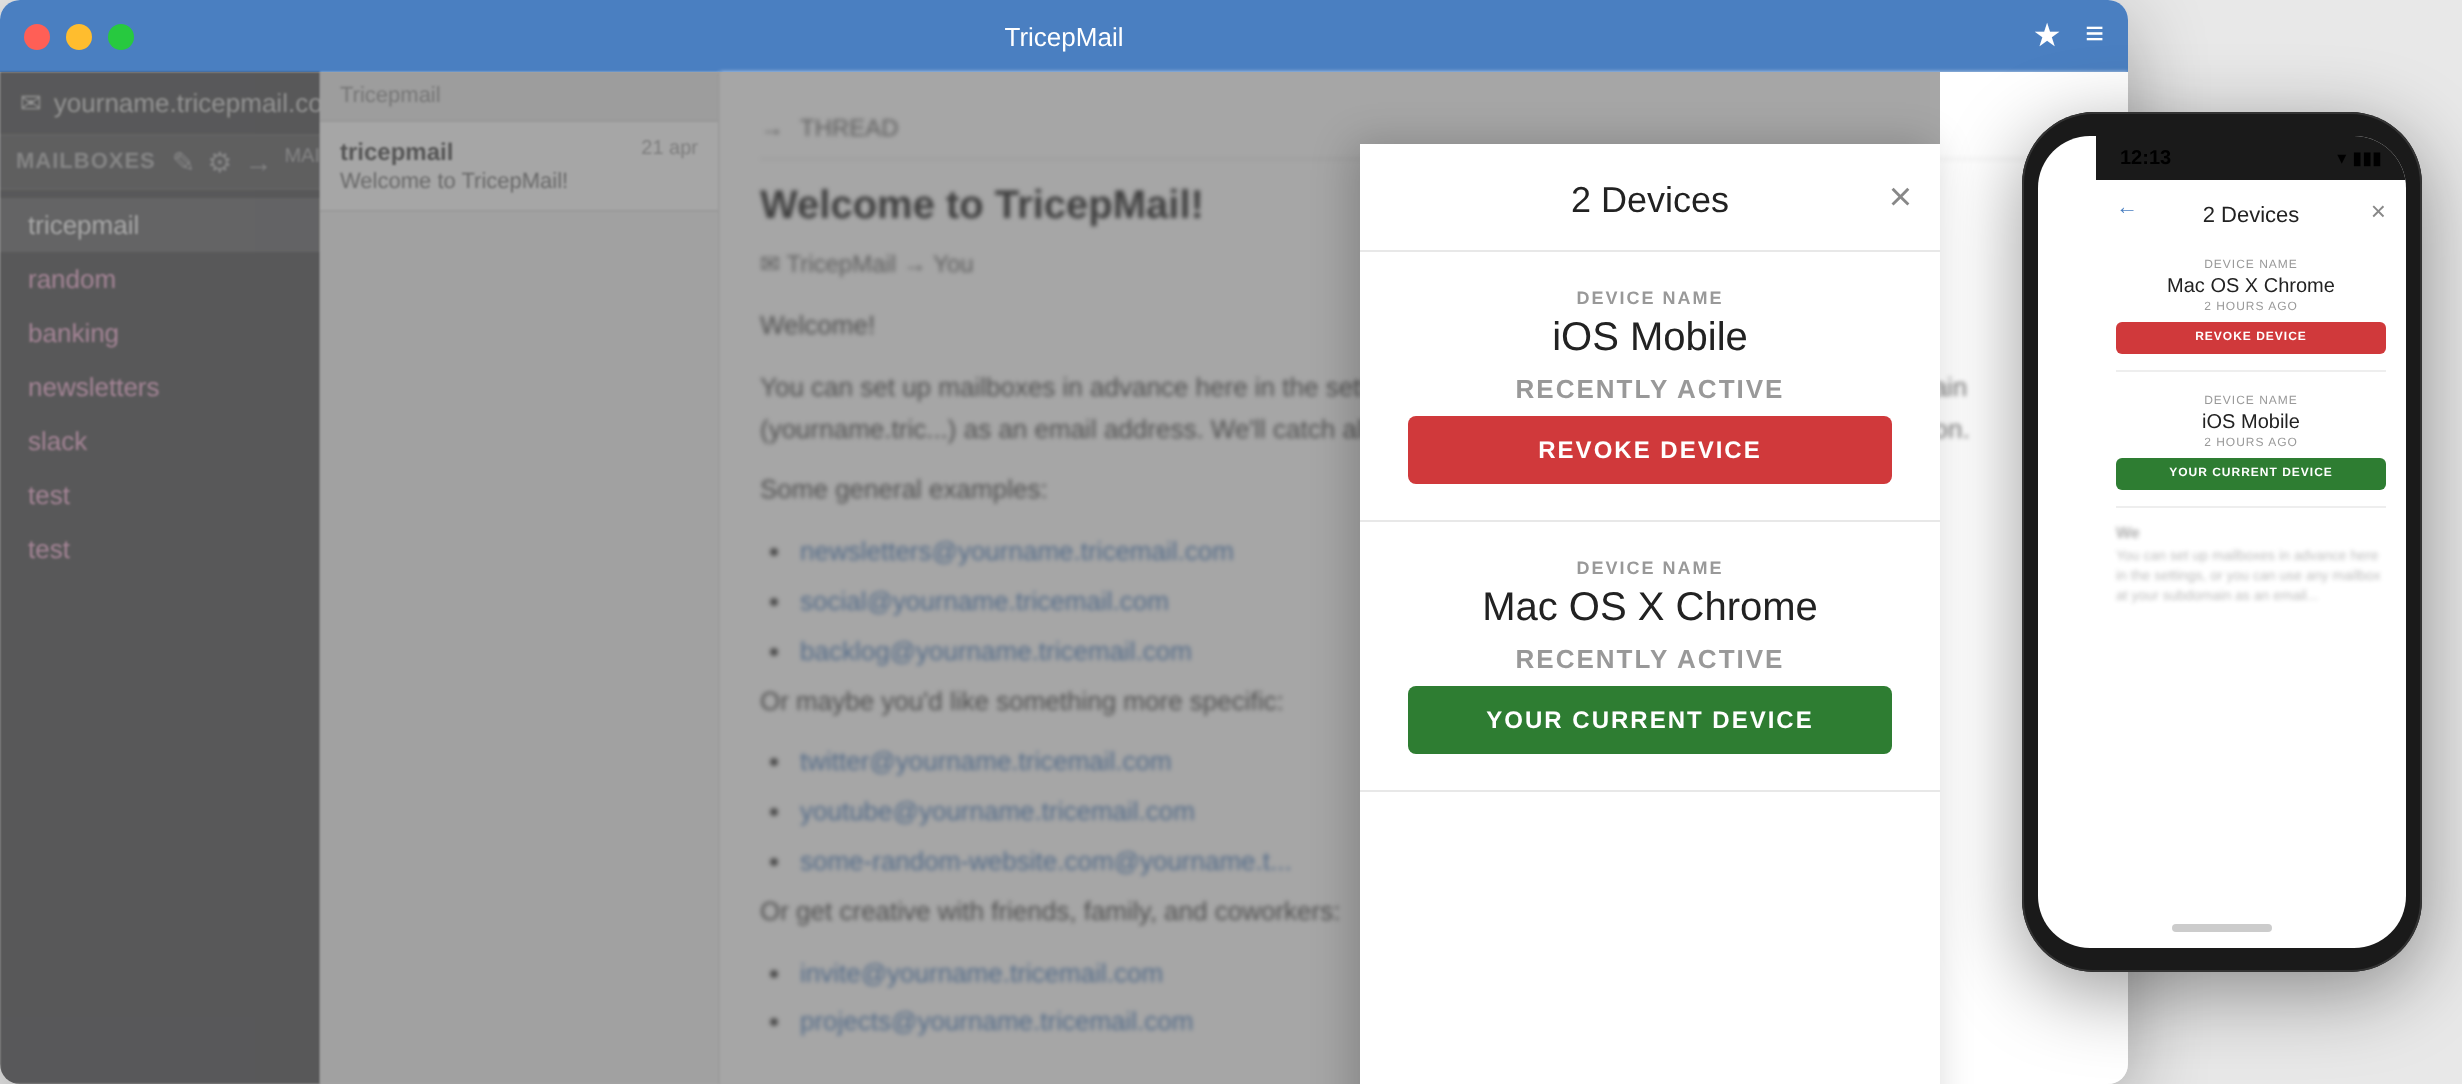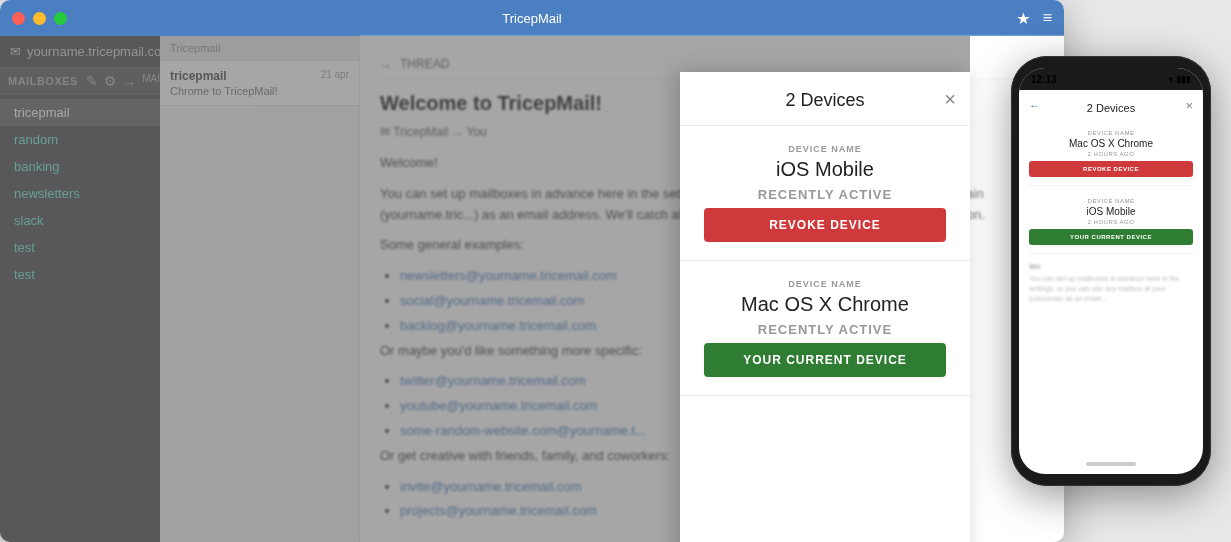--- a/index.html
+++ b/index.html
@@ -108,21 +108,21 @@
       margin-left: auto;
       color: #aaa;
       font-size: 14px;
     }
     .sidebar-items {
       padding: 4px 0;
     }
     .sidebar-item {
       padding: 6px 14px;
       font-size: 13px;
-      color: #5eead4;
+      color: #f9a8d4;
       cursor: pointer;
     }
     .sidebar-item.active {
       background: rgba(255,255,255,0.15);
       color: #fff;
       font-weight: 500;
     }
 
     
     .email-list {
@@ -313,20 +313,21 @@
       border-radius: 36px;
       padding: 12px 8px;
       box-shadow: 0 10px 40px rgba(0,0,0,0.4), inset 0 0 0 1px #333;
     }
     .phone-screen {
       background: #fff;
       border-radius: 26px;
       height: 100%;
       overflow: hidden;
       position: relative;
+      padding-left: 29px;
     }
     .phone-notch {
       background: #1a1a1a;
       height: 22px;
       display: flex;
       align-items: center;
       justify-content: space-between;
       padding: 0 12px;
       border-radius: 0;
     }
@@ -442,21 +443,21 @@
       </div>
     </div>
 
     <div class="email-list blurred">
       <div class="email-list-header">
         <span>Tricepmail</span>
       </div>
       <div class="email-list-item">
         <span class="email-item-date">21 apr</span>
         <div class="email-item-from">tricepmail</div>
-        <div class="email-item-subject">Chrome to TricepMail!</div>
+        <div class="email-item-subject">Welcome to TricepMail!</div>
       </div>
     </div>
 
     <div class="email-content">
       <div class="email-content-toolbar">
         <span>→</span>
         <span>THREAD</span>
       </div>
       <div class="email-subject">Welcome to TricepMail!</div>
       <div class="email-from">

